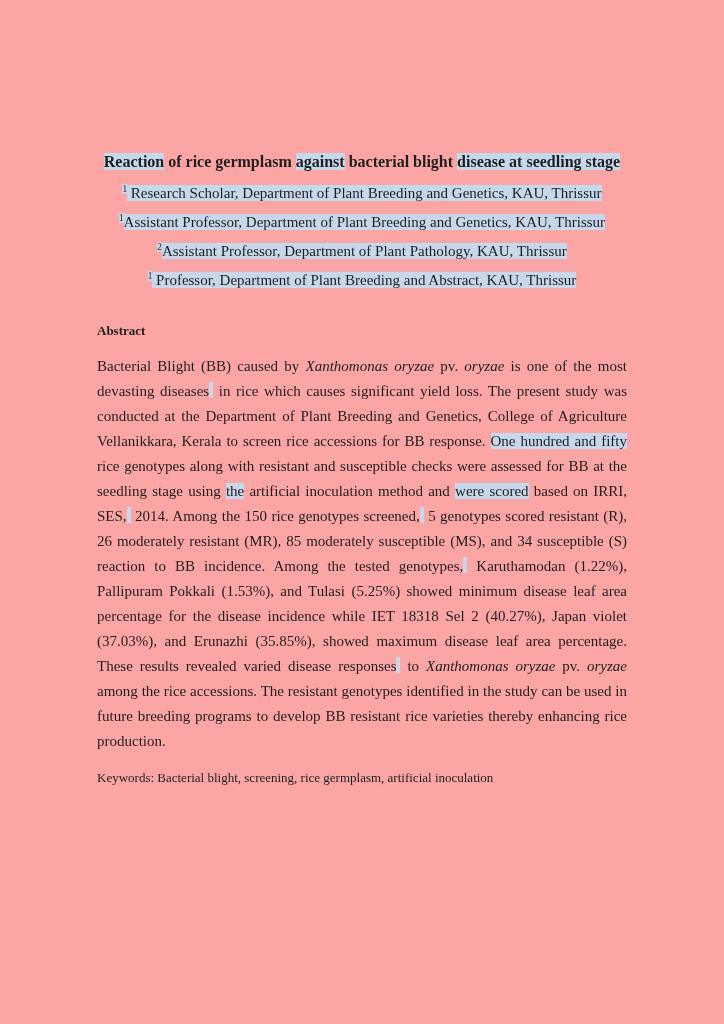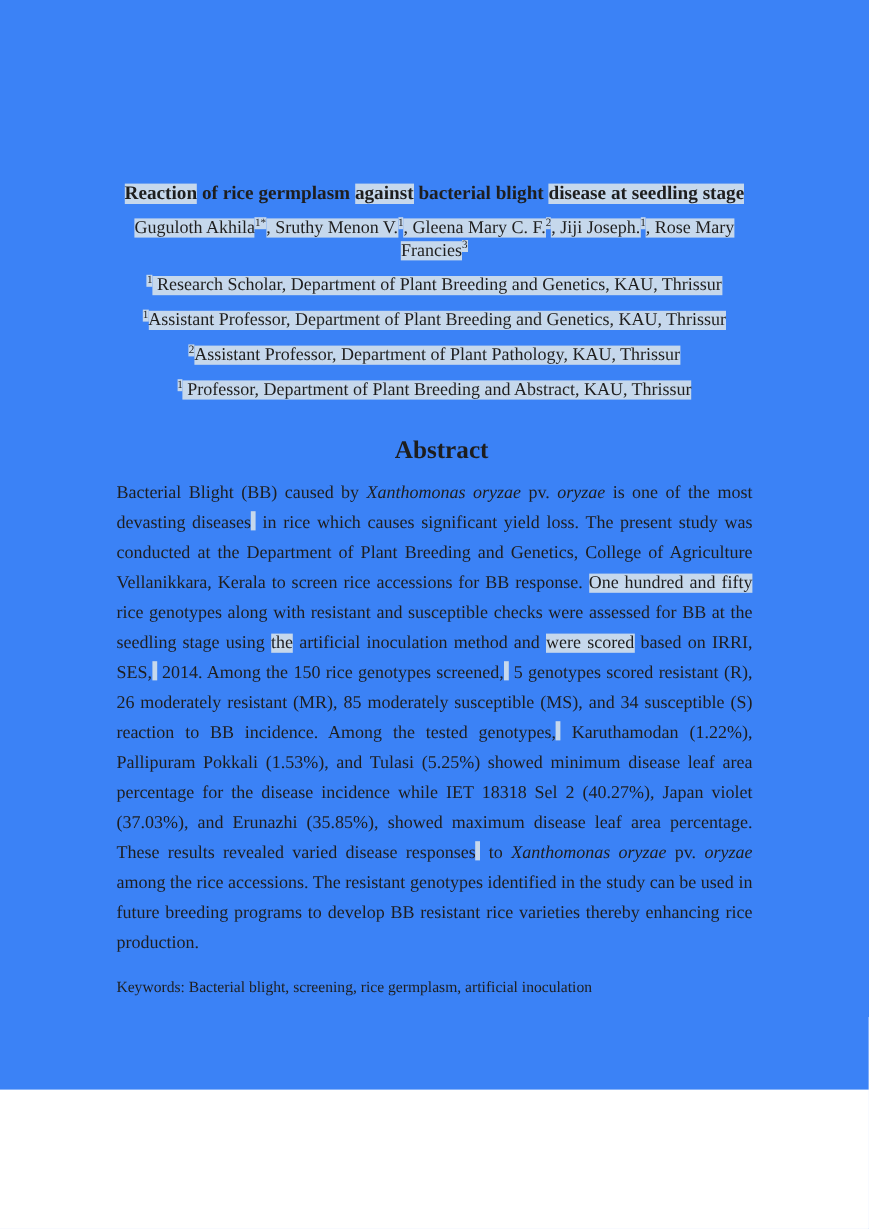--- a/index.html
+++ b/index.html
@@ -1,22 +1,22 @@
 <!DOCTYPE html>
 <html style="--hl: #c6d8ec;"><head>
 <meta charset="utf-8">
 <style>
   :root { --hl: #c6d8ec; --ink: #1e1e1e; }
   * { box-sizing: border-box; }
   html, body { margin: 0; padding: 0; background: #ffffff; }
   body { width: 724px; height: 1024px; }
   .page {
     width: 724px;
-    height: 908px;
-    background: #3b82f6;
+    height: 1024px;
+    background: #fca5a5;
     padding: 150px 97px 16px 97px;
     overflow: hidden;
     font-family: "Liberation Serif", "DejaVu Serif", serif;
     color: var(--ink);
   }
   .title {
     font-size: 16px;
     font-weight: bold;
     text-align: center;
     line-height: 24px;
@@ -29,25 +29,24 @@
     margin: 7px 0 0 0;
   }
   .affil {
     font-size: 15px;
     text-align: center;
     line-height: 20px;
     margin: 9px 0 0 0;
   }
   .affil-block { margin-top: 4px; }
   .abstract-heading {
-    font-size: 21px;
+    font-size: 13px;
     font-weight: bold;
     line-height: 19px;
-    margin: 31px 0 0 12px;
-    text-align: center;
+    margin: 31px 0 0 0;
   }
   .abstract-body {
     font-size: 15px;
     line-height: 25px;
     text-align: justify;
     margin: 14px 0 0 0;
   }
   .keywords {
     font-size: 13px;
     line-height: 20px;
@@ -68,21 +67,20 @@
     vertical-align: -2px;
   }
 </style>
 </head>
 <body>
 
 <div class="page">
 
   <h1 class="title"><span class="hl">Reaction</span><span> of rice germplasm </span><span class="hl">against</span><span> bacterial blight </span><span class="hl">disease at seedling stage</span></h1>
 
-  <p class="authors"><span class="hl">Guguloth Akhila</span><sup class="hl">1*</sup><span class="hl">, Sruthy Menon V.</span><sup class="hl">1</sup><span class="hl">, Gleena Mary C. F.</span><sup class="hl">2</sup><span class="hl">, Jiji Joseph.</span><sup class="hl">1</sup><span class="hl">, Rose Mary Francies</span><sup class="hl">3</sup></p>
 
   <div class="affil-block">
     <p class="affil"><sup class="hl">1</sup><span class="hl"> Research Scholar, Department of Plant Breeding and Genetics, KAU, Thrissur</span></p>
     <p class="affil"><sup class="hl">1</sup><span class="hl">Assistant Professor, Department of Plant Breeding and Genetics, KAU, Thrissur</span></p>
     <p class="affil"><sup class="hl">2</sup><span class="hl">Assistant Professor, Department of Plant Pathology, KAU, Thrissur</span></p>
     <p class="affil"><sup class="hl">1</sup><span class="hl"> Professor, Department of Plant Breeding and Abstract, KAU, Thrissur</span></p>
   </div>
 
   <h2 class="abstract-heading">Abstract</h2>
 

